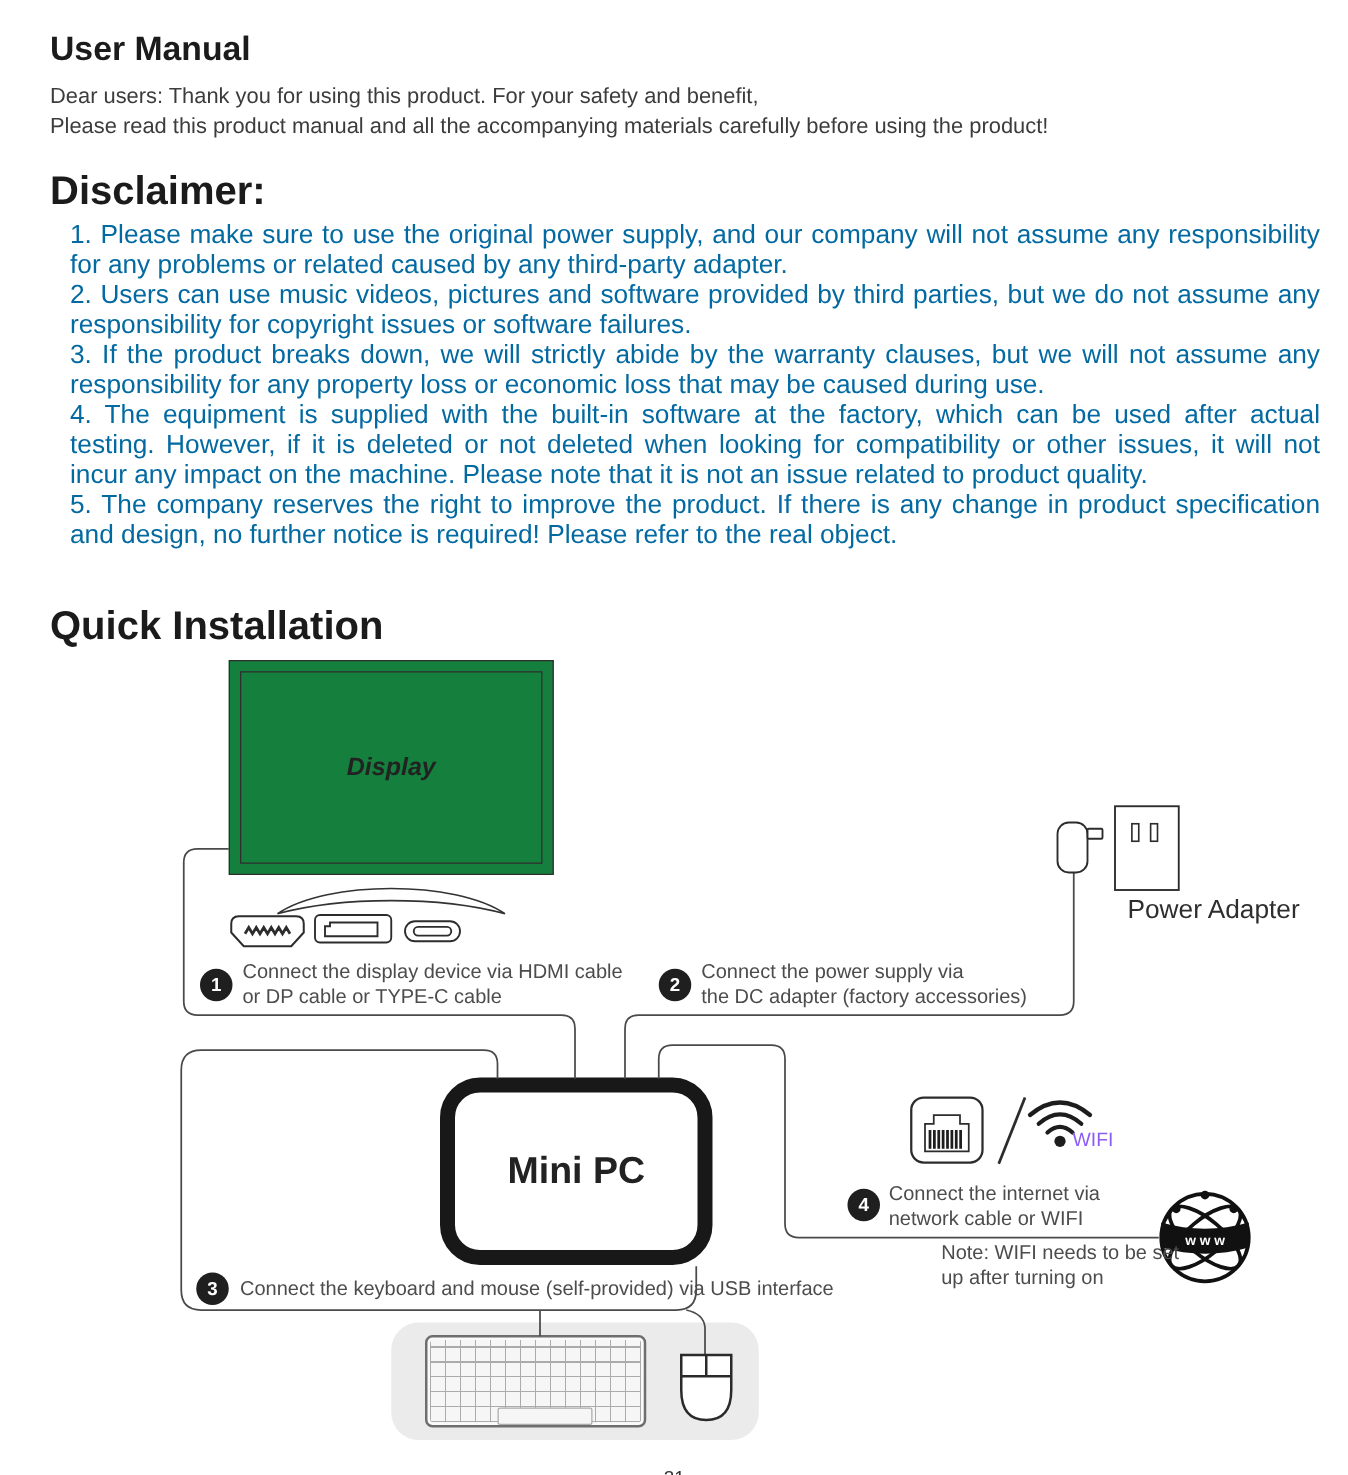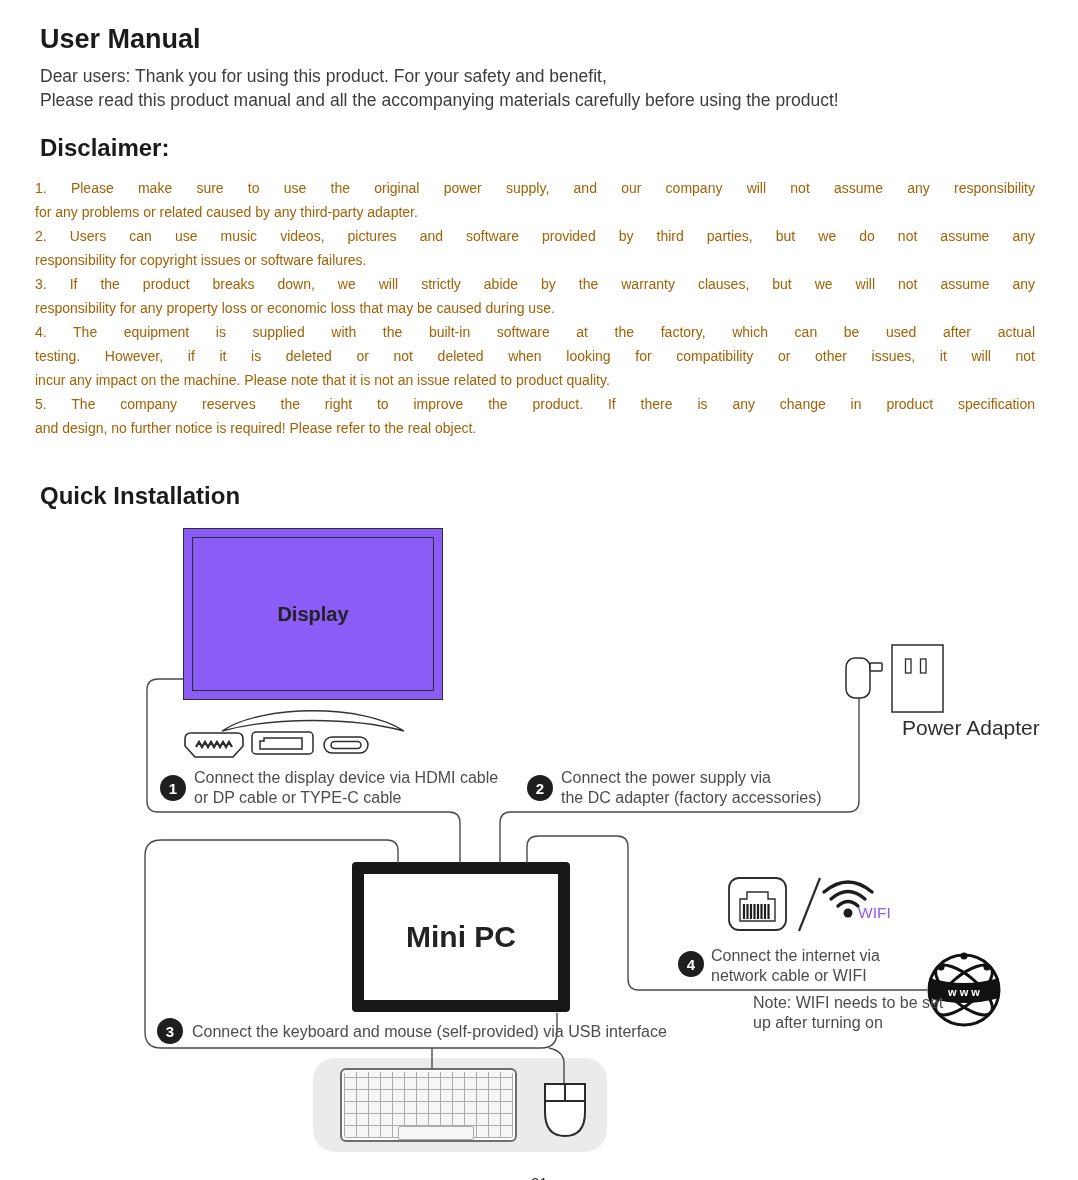--- a/index.html
+++ b/index.html
@@ -1,40 +1,40 @@
 <!DOCTYPE html>
 <html><head>
 <meta charset="utf-8">
 <style>
   html,body{margin:0;padding:0;background:#fff;}
   .page{position:relative;width:1078px;height:1180px;background:#fff;overflow:hidden;
         font-family:"Liberation Sans", sans-serif;color:#3a3a3a;}
   h1.title{position:absolute;left:40px;top:24px;margin:0;font-size:27px;font-weight:700;color:#1b1b1b;}
   .intro{position:absolute;left:40px;top:64px;width:1000px;font-size:17.5px;line-height:24px;color:#3c3c3c;}
-  h2.sect{position:absolute;left:40px;margin:0;font-size:24px;font-weight:700;color:#1b1b1b;}
-  .disc-body{position:absolute;left:35px;top:176px;width:1000px;font-size:14px;line-height:24px;color:#a16207;}
+  h2.sect{position:absolute;left:40px;margin:0;font-size:32px;font-weight:700;color:#1b1b1b;}
+  .disc-body{position:absolute;left:56px;top:176px;width:1000px;font-size:21px;line-height:24px;color:#0369a1;}
   .dline{width:1000px;}
   .dline.full{text-align:justify;text-align-last:justify;}
   
   .diagram{position:absolute;left:0;top:500px;width:1078px;height:680px;}
   .panel{position:absolute;left:313px;top:558px;width:294px;height:94px;border-radius:22px;background:#ebebeb;}
   .keyboard{position:absolute;left:340px;top:568px;width:177px;height:74px;border:2px solid #6e6e6e;
             border-radius:6px;background:#fafafa;box-sizing:border-box;}
   .keys{position:absolute;inset:2px;border-radius:3px;background-color:#f6f6f6;
         background-image:repeating-linear-gradient(0deg,#ababab 0 1px,transparent 1px 12px),
                          repeating-linear-gradient(90deg,#ababab 0 1px,transparent 1px 12px);}
   .spacebar{position:absolute;left:56px;top:56px;width:74px;height:12px;background:#f6f6f6;
             border:1px solid #ababab;border-radius:2px;}
   .monitor{position:absolute;left:183px;top:28px;width:260px;height:172px;border:1.5px solid #2e2e2e;
-           box-sizing:border-box;background:#8b5cf6;}
+           box-sizing:border-box;background:#15803d;font-style:italic;}
   .monitor-inner{position:absolute;inset:8px;border:1.5px solid #2e2e2e;display:flex;
                  align-items:center;justify-content:center;}
   .display-label{font-size:20px;font-weight:700;color:#222;}
   .minipc{position:absolute;left:352px;top:362px;width:218px;height:150px;border:12px solid #181818;
-          border-radius:4px;box-sizing:border-box;background:#fff;display:flex;align-items:center;justify-content:center;}
+          border-radius:32px;box-sizing:border-box;background:#fff;display:flex;align-items:center;justify-content:center;}
   .minipc-label{font-size:30px;font-weight:700;color:#222;}
   svg.overlay{position:absolute;left:0;top:0;width:1078px;height:680px;pointer-events:none;}
   .badge{position:absolute;width:26px;height:26px;border-radius:50%;background:#1f1f1f;color:#fff;
          display:flex;align-items:center;justify-content:center;font-size:15px;font-weight:700;}
   .steptext{position:absolute;font-size:16px;line-height:19.5px;color:#4c4c4c;white-space:nowrap;}
   .pa-label{position:absolute;left:877px;top:216px;font-size:21px;color:#2e2e2e;white-space:nowrap;margin-left:25px;}
   .wifi-label{position:absolute;left:858px;top:404px;font-size:15.5px;color:#8b5cf6;}
   .pagenum{position:absolute;left:531px;top:1174px;font-size:15px;color:#333;}
 </style>
 </head>

